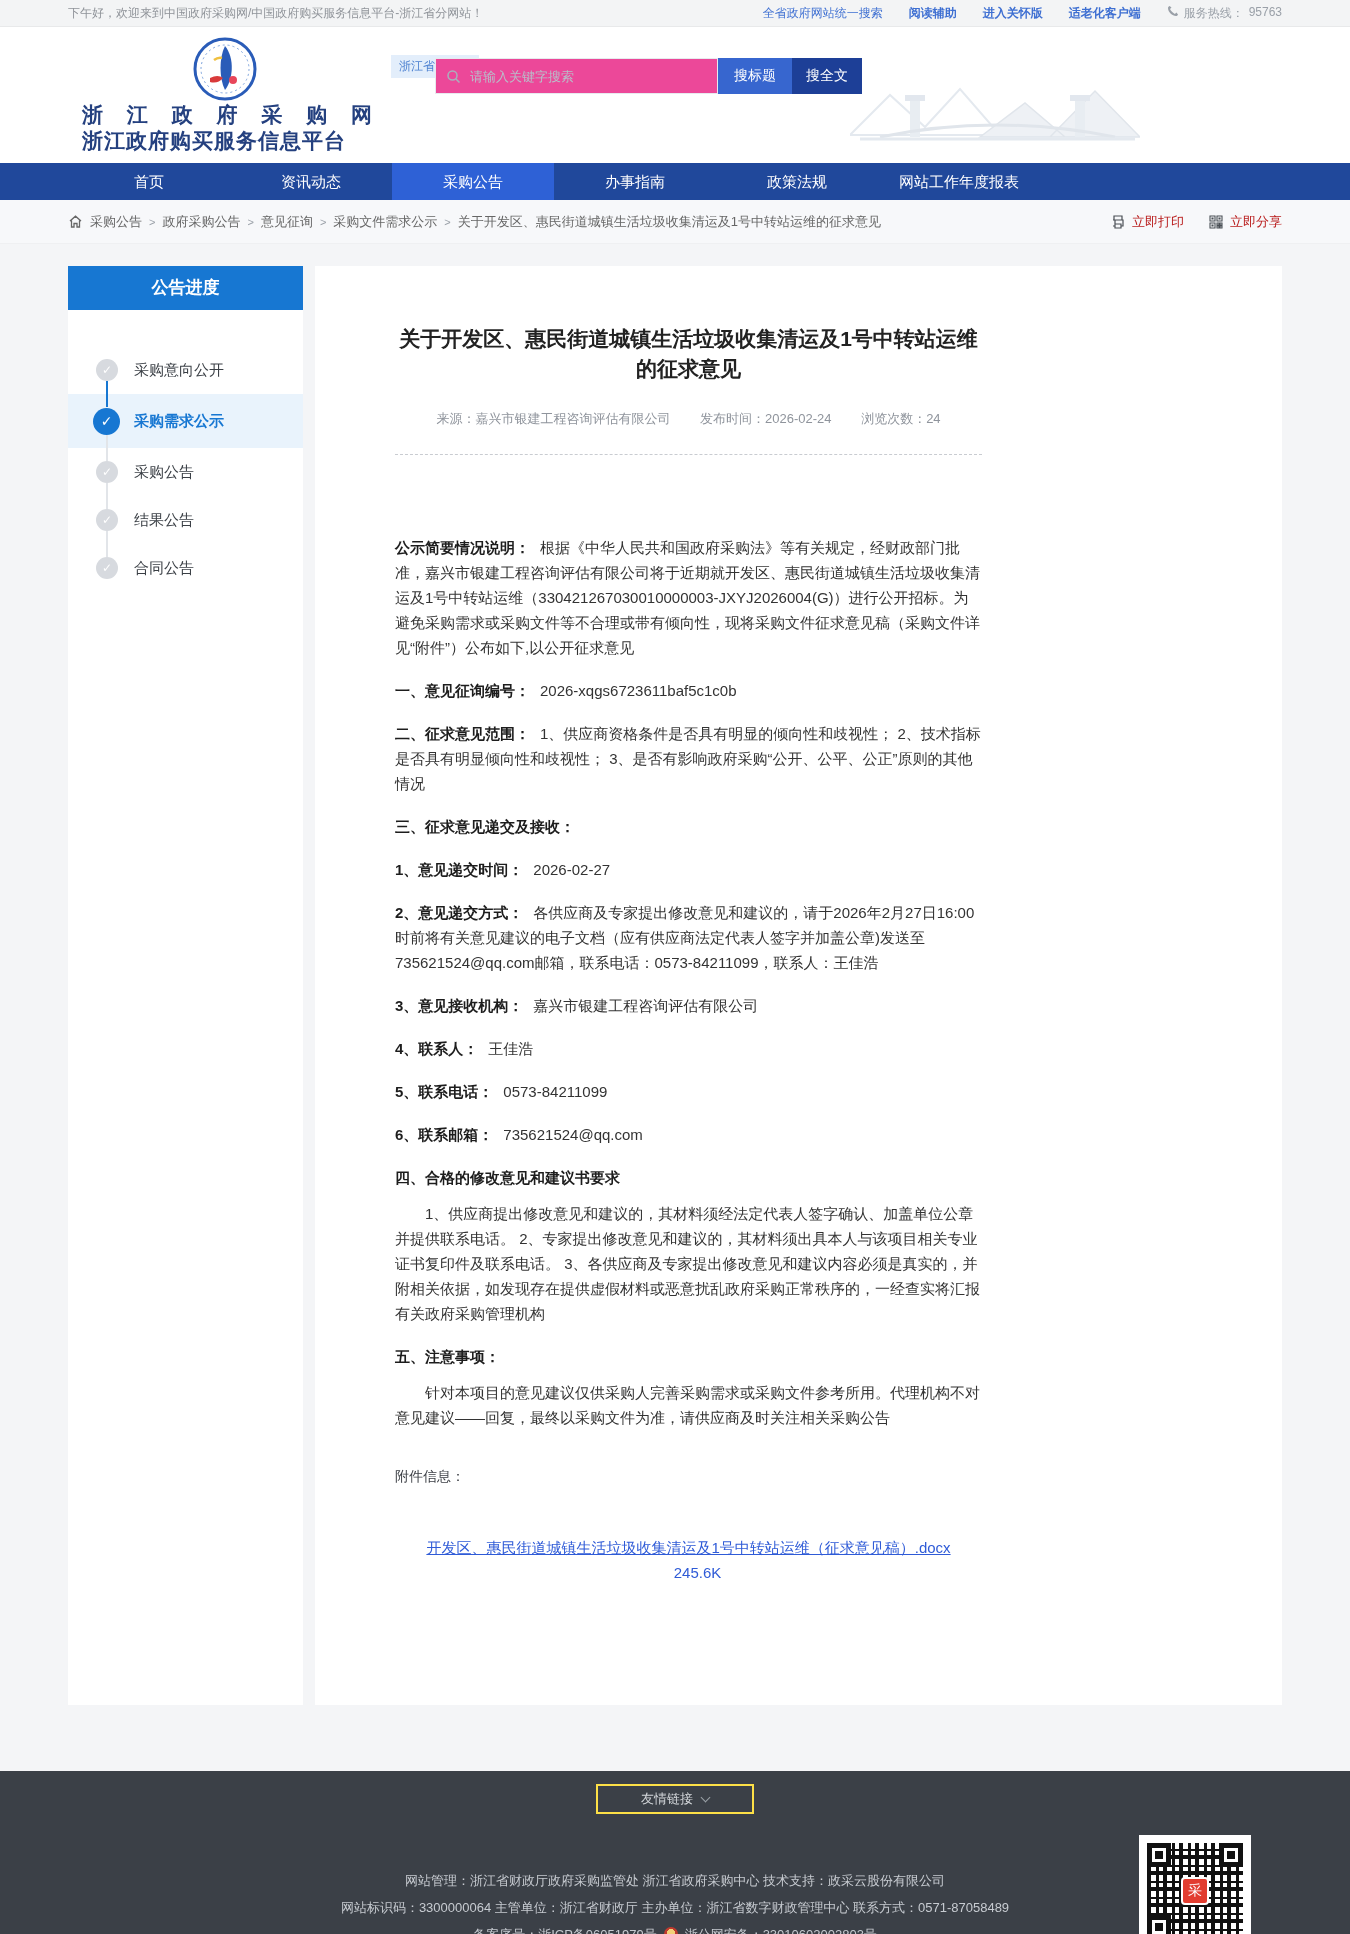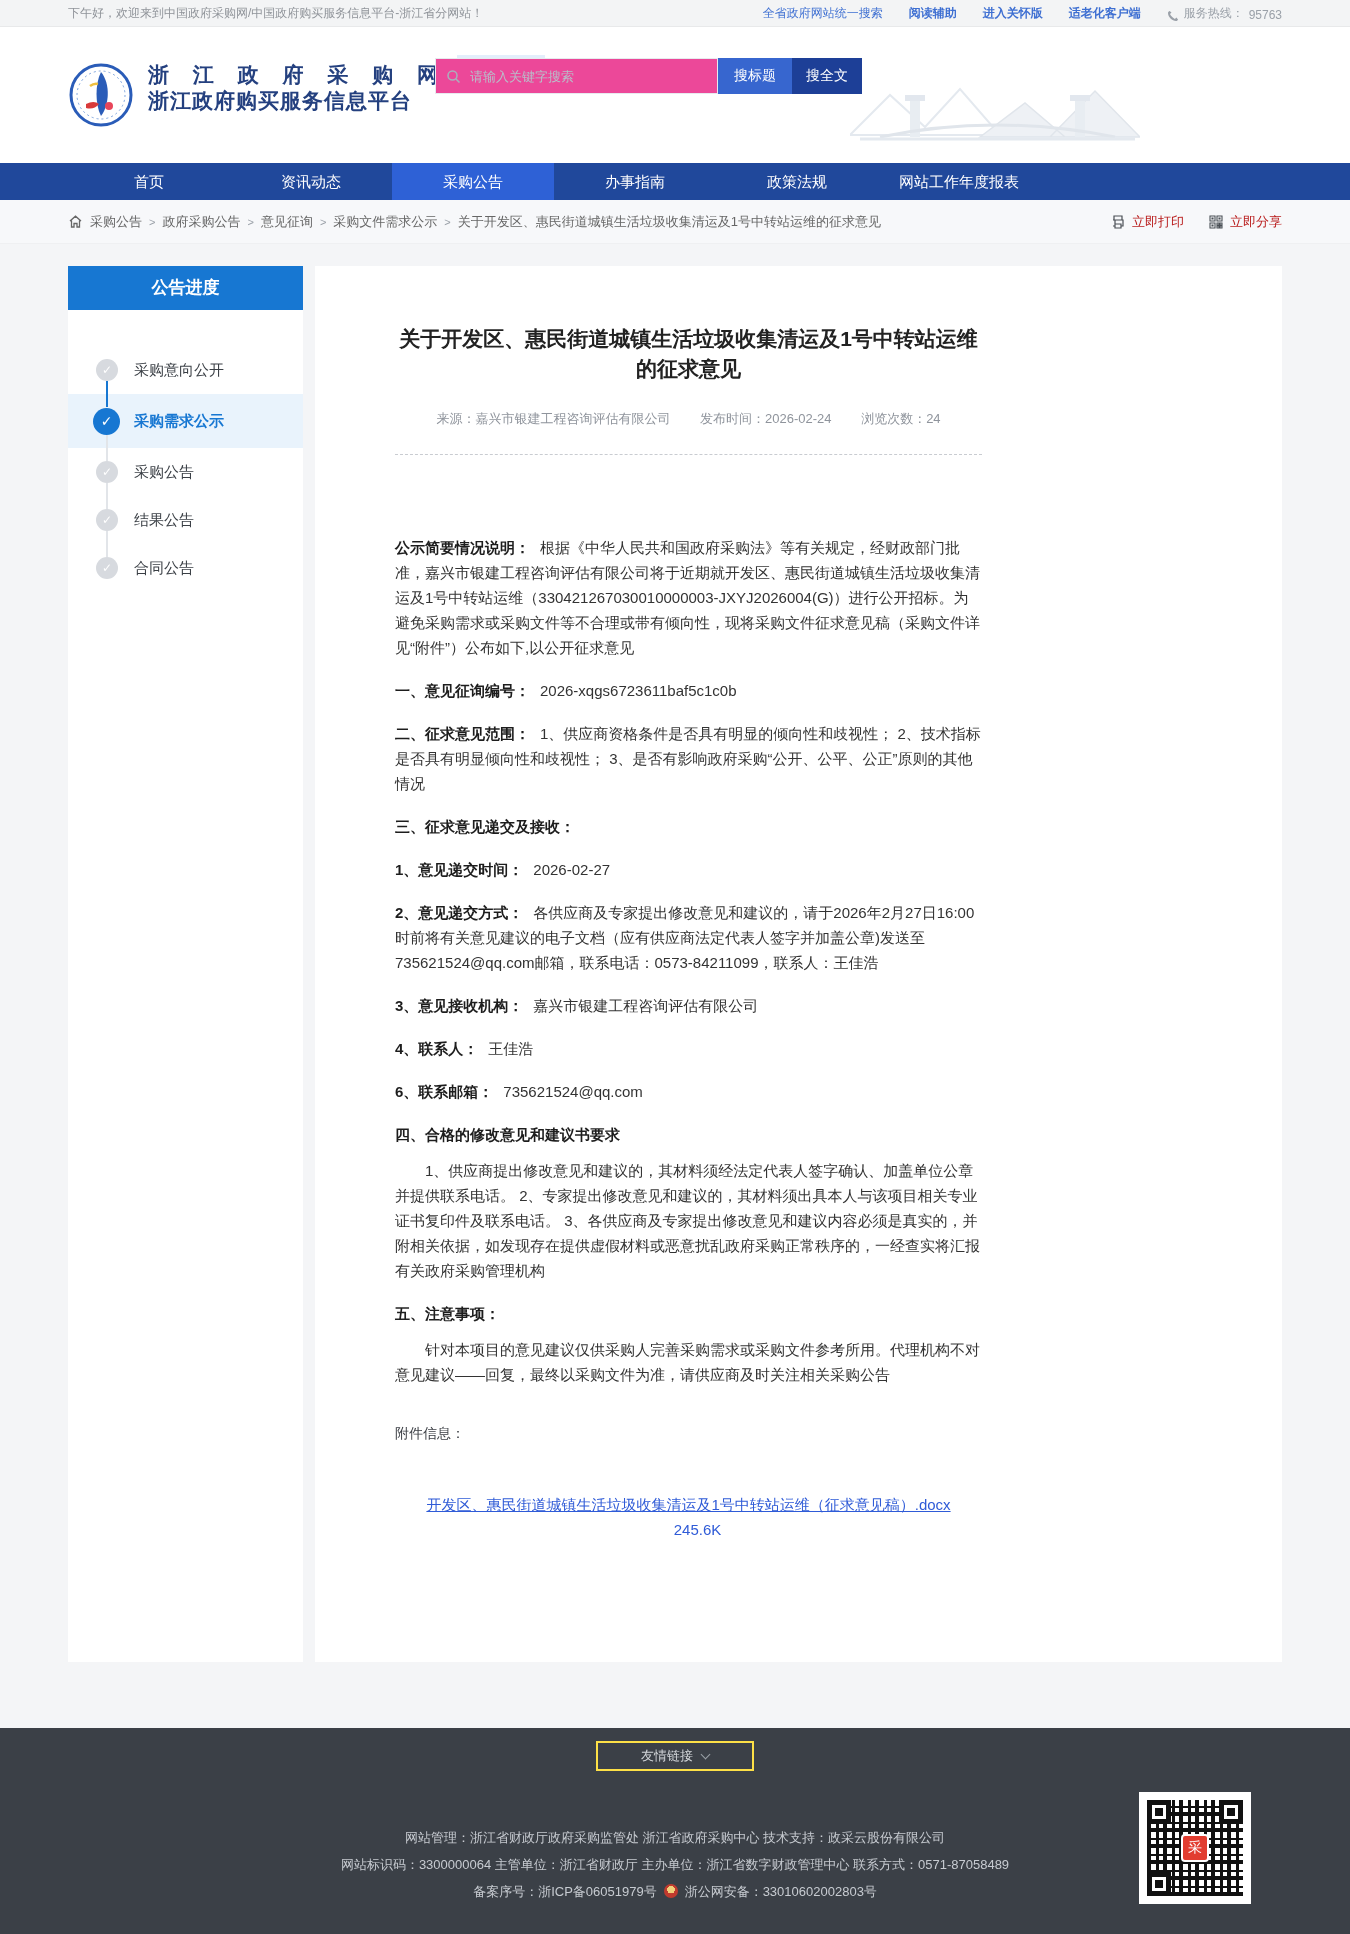--- a/index.html
+++ b/index.html
@@ -7,27 +7,27 @@
   body { width:1350px; font-family:"Liberation Sans","DejaVu Sans",sans-serif; background:#fff; color:#333; }
   .container { width:1214px; margin:0 auto; }
 
   
   .topbar { height:27px; background:#f3f4f5; border-bottom:1px solid #e8e9ea; font-size:12px; }
   .topbar-inner { display:flex; justify-content:space-between; align-items:center; height:100%; }
   .greeting { color:#8f9399; }
   .topbar-right { display:flex; align-items:center; gap:26px; }
   .tblink { color:#3e6fd2; cursor:pointer; text-decoration:none; font-weight:bold; }
   .tblink.plain { font-weight:normal; }
-  .hotline { color:#9aa0a8; display:flex; align-items:flex-end; gap:5px; }
+  .hotline { color:#9aa0a8; display:flex; align-items:flex-start; gap:5px; }
 
   
   .header { height:136px; background:#fff; position:relative; overflow:hidden; }
   .header-art { position:absolute; left:850px; top:28px; }
   .header-inner { position:relative; height:100%; display:flex; align-items:center; }
-  .logo-group { display:flex; align-items:flex-start; }
+  .logo-group { display:flex; align-items:center;flex-direction:column; }
   .brand { margin-left:14px; }
   .brand-line1 { font-size:21px; font-weight:bold; color:#24407f; letter-spacing:9px; line-height:26px; white-space:nowrap; }
   .brand-line2 { font-size:21px; font-weight:bold; color:#24407f; letter-spacing:1px; line-height:26px; white-space:nowrap; }
   .agency-badge { font-size:12px; color:#4a7fd0; background:#e3eefb; padding:3px 8px; margin-left:10px; align-self:flex-start; margin-top:28px; white-space:nowrap; }
   .search-group { position:absolute; left:367px; top:31px; display:flex; }
   .search-box { width:283px; height:36px; background:#ec4899; border:1px solid #e7eaef; display:flex; align-items:center; padding:0 10px; }
   .search-box input { border:0; background:transparent; outline:none; font-size:13px; color:#333; width:100%; }
   .search-box input::placeholder { color:#b8bfca; }
   .btn-search-title { width:74px; height:36px; background:#3766cf; color:#fff; font-size:14px; border:0; cursor:pointer; }
   .btn-search-full { width:70px; height:36px; background:#1d3f97; color:#fff; font-size:14px; border:0; cursor:pointer; }
@@ -246,20 +246,21 @@
           <p><b>公示简要情况说明：</b><span class="val">根据《中华人民共和国政府采购法》等有关规定，经财政部门批准，嘉兴市银建工程咨询评估有限公司将于近期就开发区、惠民街道城镇生活垃圾收集清运及1号中转站运维（330421267030010000003-JXYJ2026004(G)）进行公开招标。为避免采购需求或采购文件等不合理或带有倾向性，现将采购文件征求意见稿（采购文件详见“附件”）公布如下,以公开征求意见</span></p>
 
           <p class="hd"><b>一、意见征询编号：</b><span class="val">2026-xqgs6723611baf5c1c0b</span></p>
           <p class="hd"><b>二、征求意见范围：</b><span class="val">1、供应商资格条件是否具有明显的倾向性和歧视性；  2、技术指标是否具有明显倾向性和歧视性；  3、是否有影响政府采购“公开、公平、公正”原则的其他情况</span></p>
           <p class="hd"><b>三、征求意见递交及接收：</b></p>
 
           <p class="hd"><b>1、意见递交时间：</b><span class="val">2026-02-27</span></p>
           <p class="hd"><b>2、意见递交方式：</b><span class="val">各供应商及专家提出修改意见和建议的，请于2026年2月27日16:00时前将有关意见建议的电子文档（应有供应商法定代表人签字并加盖公章)发送至735621524@qq.com邮箱，联系电话：0573-84211099，联系人：王佳浩</span></p>
           <p class="hd"><b>3、意见接收机构：</b><span class="val">嘉兴市银建工程咨询评估有限公司</span></p>
           <p class="hd"><b>4、联系人：</b><span class="val">王佳浩</span></p>
+          <p class="hd"><b>5、联系电话：</b><span class="val">0573-84211099</span></p>
           <p class="hd"><b>6、联系邮箱：</b><span class="val">735621524@qq.com</span></p>
 
           <p class="hd"><b>四、合格的修改意见和建议书要求</b></p>
           <p class="indent">1、供应商提出修改意见和建议的，其材料须经法定代表人签字确认、加盖单位公章并提供联系电话。 2、专家提出修改意见和建议的，其材料须出具本人与该项目相关专业证书复印件及联系电话。 3、各供应商及专家提出修改意见和建议内容必须是真实的，并附相关依据，如发现存在提供虚假材料或恶意扰乱政府采购正常秩序的，一经查实将汇报有关政府采购管理机构</p>
 
           <p class="hd"><b>五、注意事项：</b></p>
           <p class="indent">针对本项目的意见建议仅供采购人完善采购需求或采购文件参考所用。代理机构不对意见建议——回复，最终以采购文件为准，请供应商及时关注相关采购公告</p>
 
           <p class="attach-label">附件信息：</p>
           <div class="attach-row">

